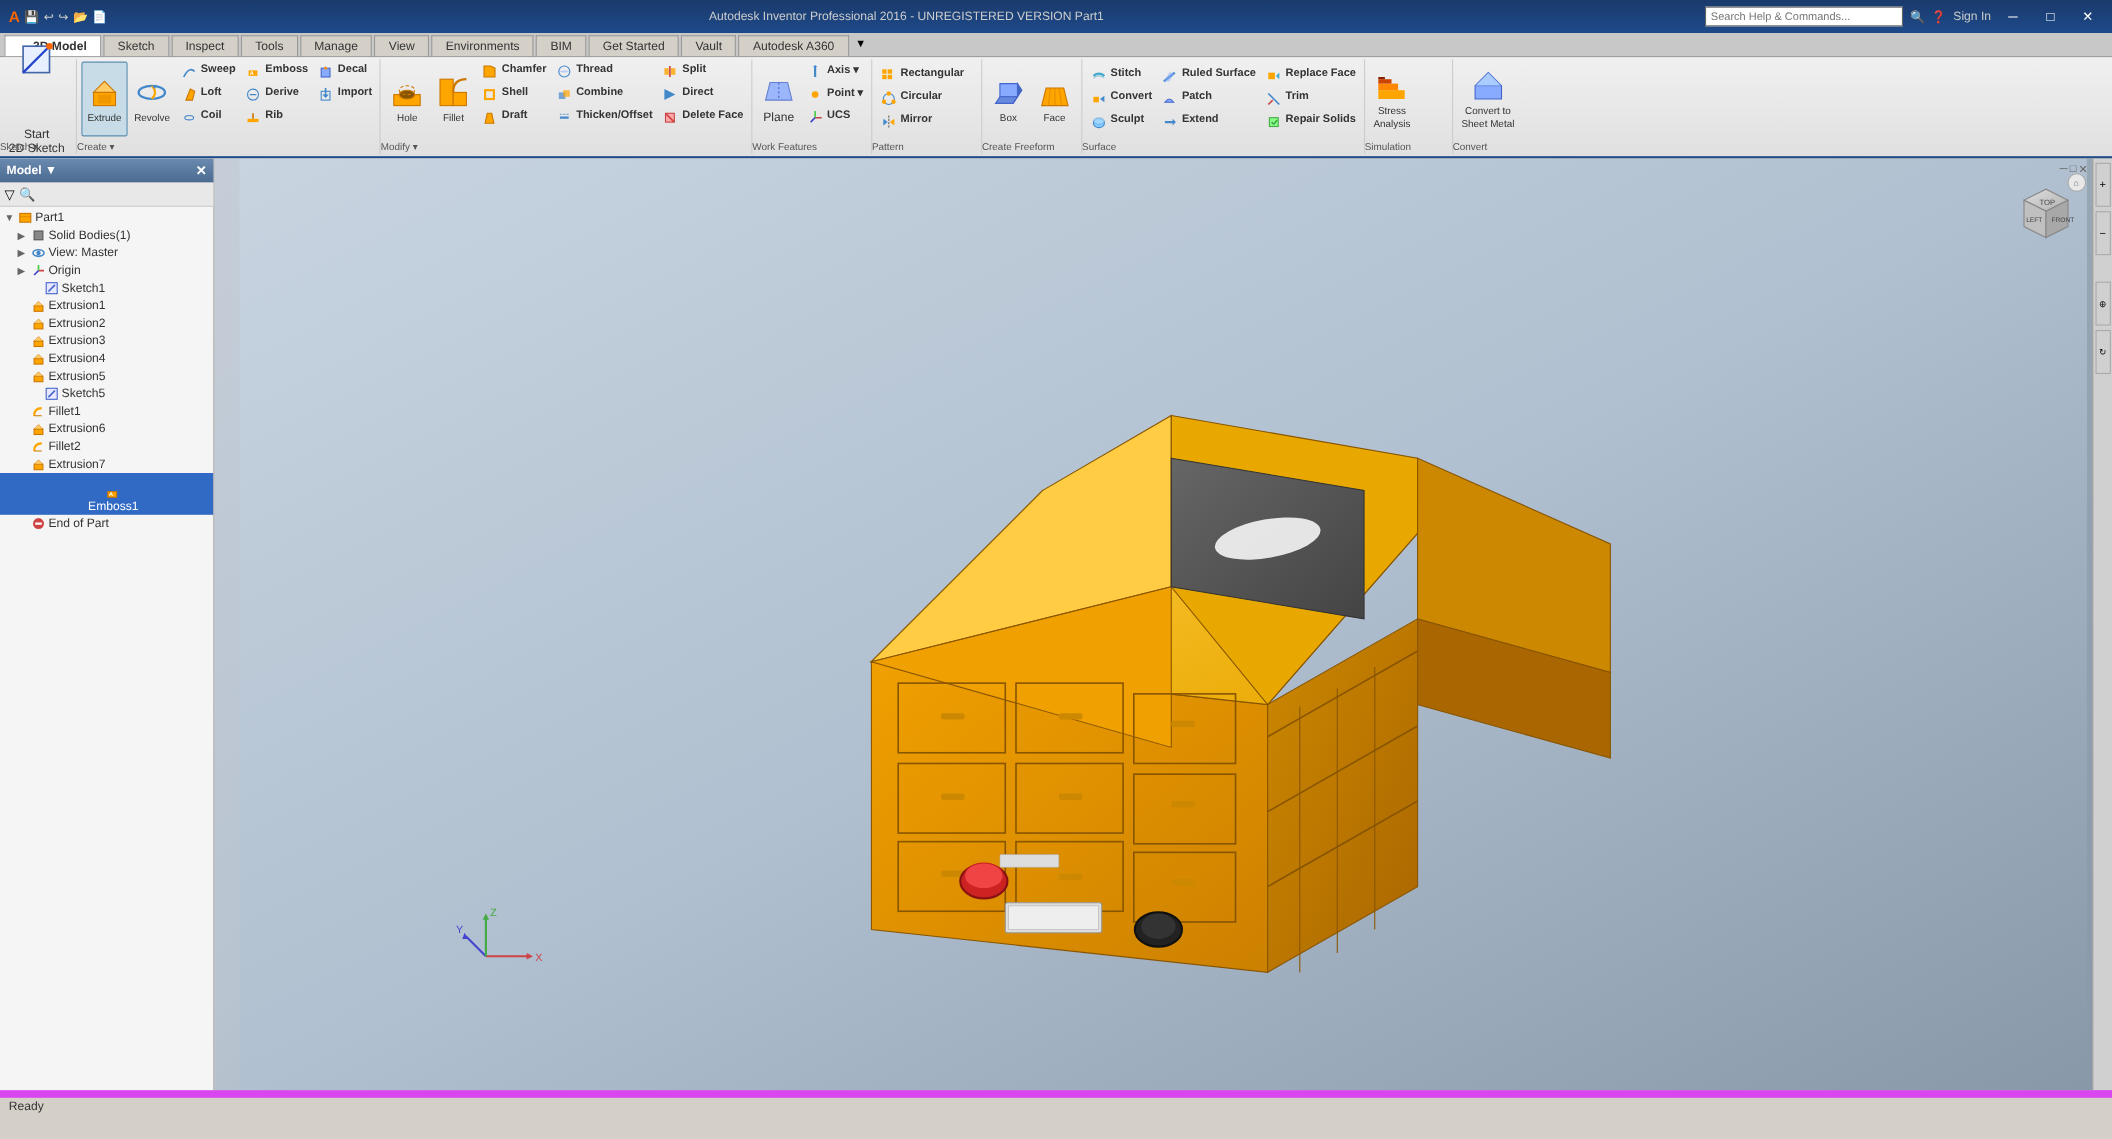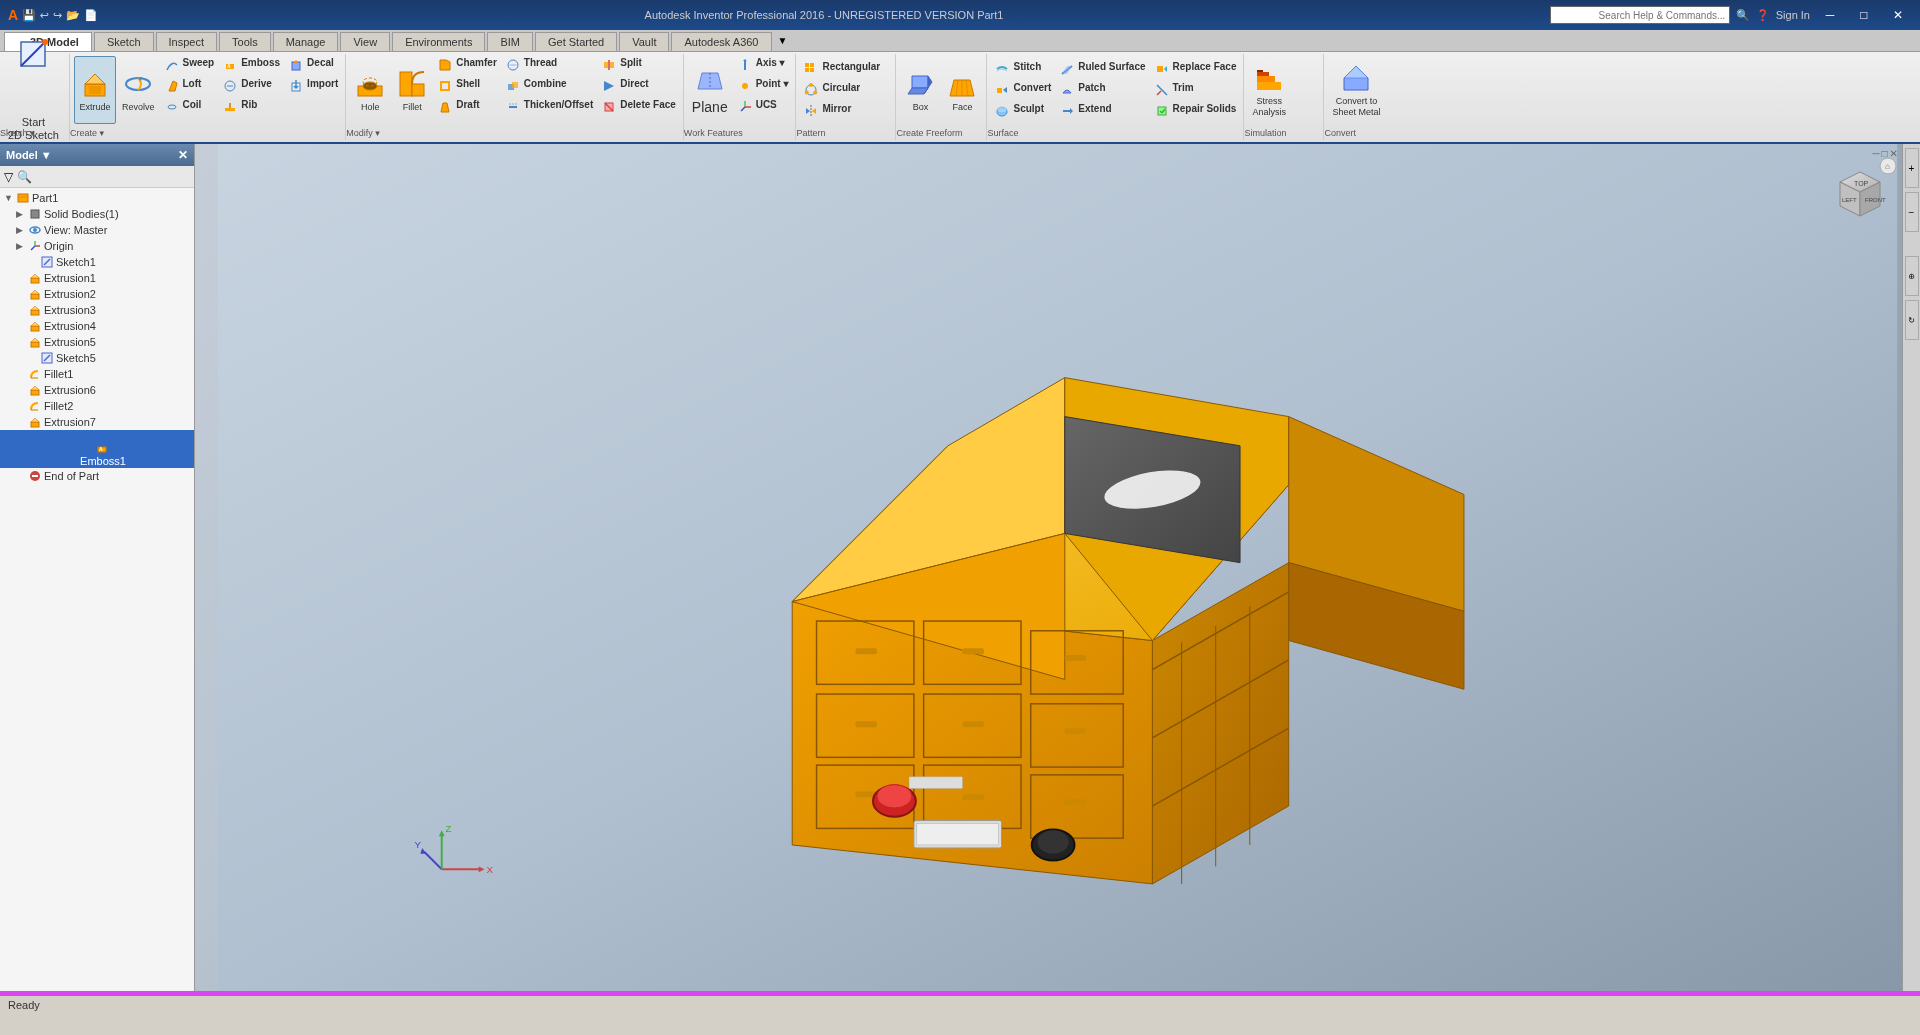--- a/index.html
+++ b/index.html
@@ -190,21 +190,21 @@
       flex: 1;
       background: linear-gradient(135deg, #c5cdd8 0%, #b8c4d0 30%, #9aaab8 60%, #8898a8 100%);
       position: relative;
       overflow: hidden;
     }
 
     
     #statusbar {
       height: 22px;
       background: #d4d0c8;
-      border-top: 5px solid #d946ef;
+      border-top: 7px solid #d946ef;
       display: flex;
       align-items: center;
       padding: 0 8px;
       font-size: 11px;
       color: #333;
     }
 
     
     #right-panel {
       width: 18px;
@@ -238,21 +238,20 @@
     }
 
     .search-box {
       width: 180px;
       height: 18px;
       background: white;
       border: 1px solid #666;
       padding: 0 4px;
       font-size: 10px;
       color: #333;
-      text-align: right;
     }
   </style>
 </head>
 <body>
 
 <div id="titlebar">
   <div class="left">
     <span style="color:#ff6600;font-weight:bold;font-size:14px;">A</span>
     <span style="font-size:11px;cursor:pointer;color:#ccc;">💾</span>
     <span style="font-size:11px;cursor:pointer;color:#ccc;">↩</span>
@@ -523,21 +522,21 @@
 
     <div class="ribbon-group" style="min-width:100px;">
       <div class="ribbon-items">
         <div class="ribbon-btn-large">
           <div class="ribbon-icon-large">
             <svg width="32" height="32" viewBox="0 0 32 32">
                 <polygon points="4,24 28,24 24,8 8,8" fill="#88aaff" stroke="#4466cc" stroke-width="1" opacity="0.8"></polygon>
                 <line x1="16" y1="8" x2="16" y2="24" stroke="#4466cc" stroke-width="1" stroke-dasharray="2,2"></line>
               </svg>
           </div>
-          <span style="font-size:14px;">Plane</span>
+          <span style="font-size:11px;">Plane</span>
         </div>
         <div class="ribbon-col">
           <div class="ribbon-btn-small">
             <div class="ribbon-icon-small">
                 <svg width="14" height="14" viewBox="0 0 14 14">
                   <line x1="7" y1="2" x2="7" y2="12" stroke="#4488cc" stroke-width="2"></line>
                   <polygon points="5,3 9,3 7,1" fill="#4488cc"></polygon>
                 </svg>
               </div>
             <span>Axis ▾</span>

